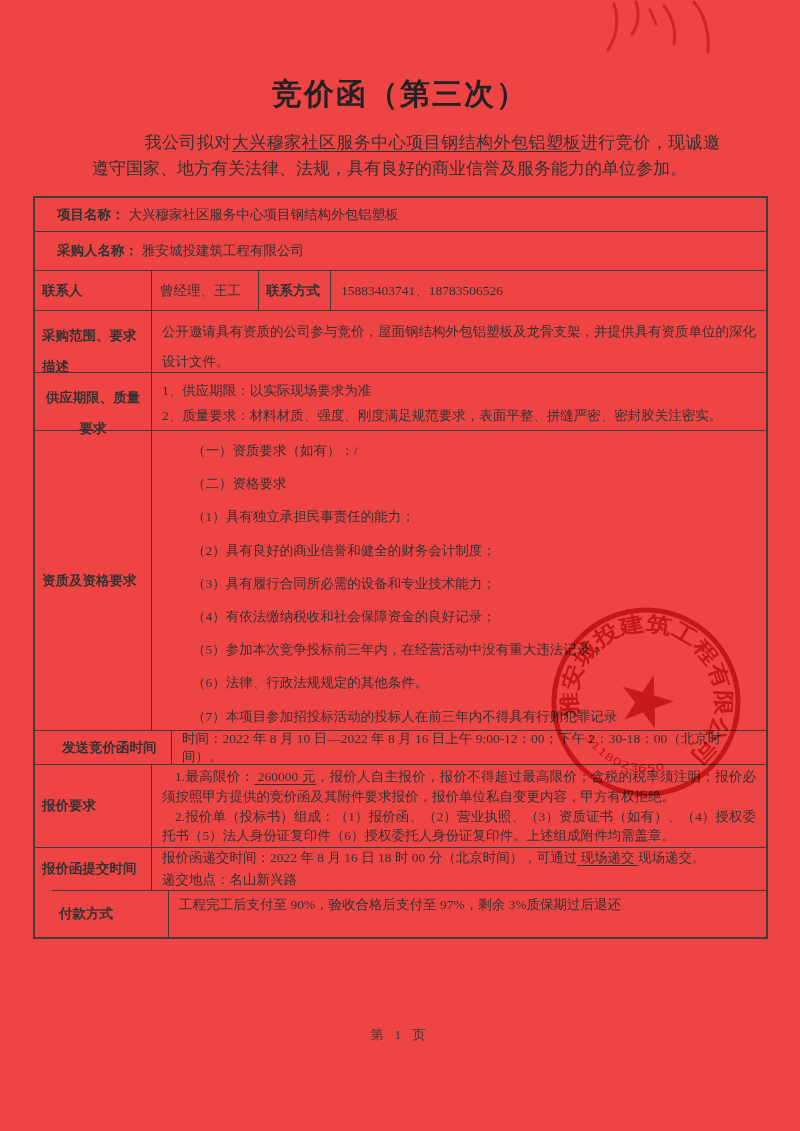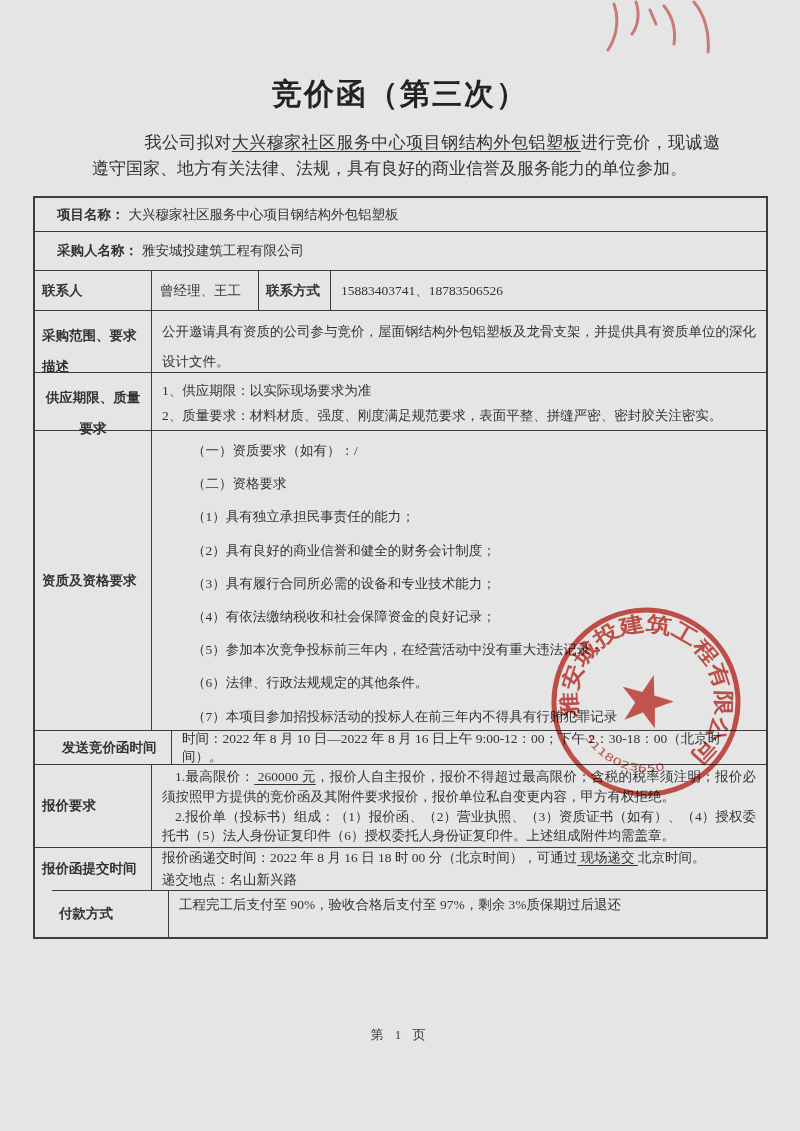--- a/index.html
+++ b/index.html
@@ -1,17 +1,17 @@
 <!DOCTYPE html>
 <html><head>
 <meta charset="utf-8">
 <style>
   html,body{margin:0;padding:0;background:#fff;}
   .page{
-    position:relative;width:800px;height:1131px;background:#e5e5e5;overflow:hidden;
+    position:relative;width:800px;height:1131px;background:#ef4444;overflow:hidden;
     font-family:"Liberation Serif","DejaVu Serif",serif;color:#2f2f2f;
   }
   
   .doc-title{
     position:absolute;top:74px;left:0;width:100%;text-align:center;
     font-size:30px;font-weight:bold;letter-spacing:2px;color:#222;margin:0;
   }
   
   .intro{
     position:absolute;top:130px;left:92px;width:628px;margin:0;
@@ -143,21 +143,21 @@
       <div class="lbl-cell">报价要求</div>
       <div class="val-cell val-top quote-val">
         <p class="ind"><span>1.最高限价：</span><span class="u"> 260000 元</span><span>，报价人自主报价，报价不得超过最高限价；含税的税率须注明；报价必须按照甲方提供的竞价函及其附件要求报价，报价单位私自变更内容，甲方有权拒绝。</span></p>
         <p class="ind">2.报价单（投标书）组成：（1）报价函、（2）营业执照、（3）资质证书（如有）、（4）授权委托书（5）法人身份证复印件（6）授权委托人身份证复印件。上述组成附件均需盖章。</p>
       </div>
     </div>
 
     <div class="trow h-r9">
       <div class="lbl-cell">报价函提交时间</div>
       <div class="val-cell submit-val">
-        <p><span>报价函递交时间：2022 年 8 月 16 日 18 时 00 分（北京时间），可通过</span><span class="u"> 现场递交 </span><span>北京时间。</span></p>
+        <p><span>报价函递交时间：2022 年 8 月 16 日 18 时 00 分（北京时间），可通过</span><span class="u"> 现场递交 </span><span>现场递交。</span></p>
         <p>递交地点：名山新兴路</p>
       </div>
     </div>
 
     <div class="trow h-r10">
       <div class="lbl-cell">付款方式</div>
       <div class="val-cell pay-val">工程完工后支付至 90%，验收合格后支付至 97%，剩余 3%质保期过后退还</div>
     </div>
 
   </div>

